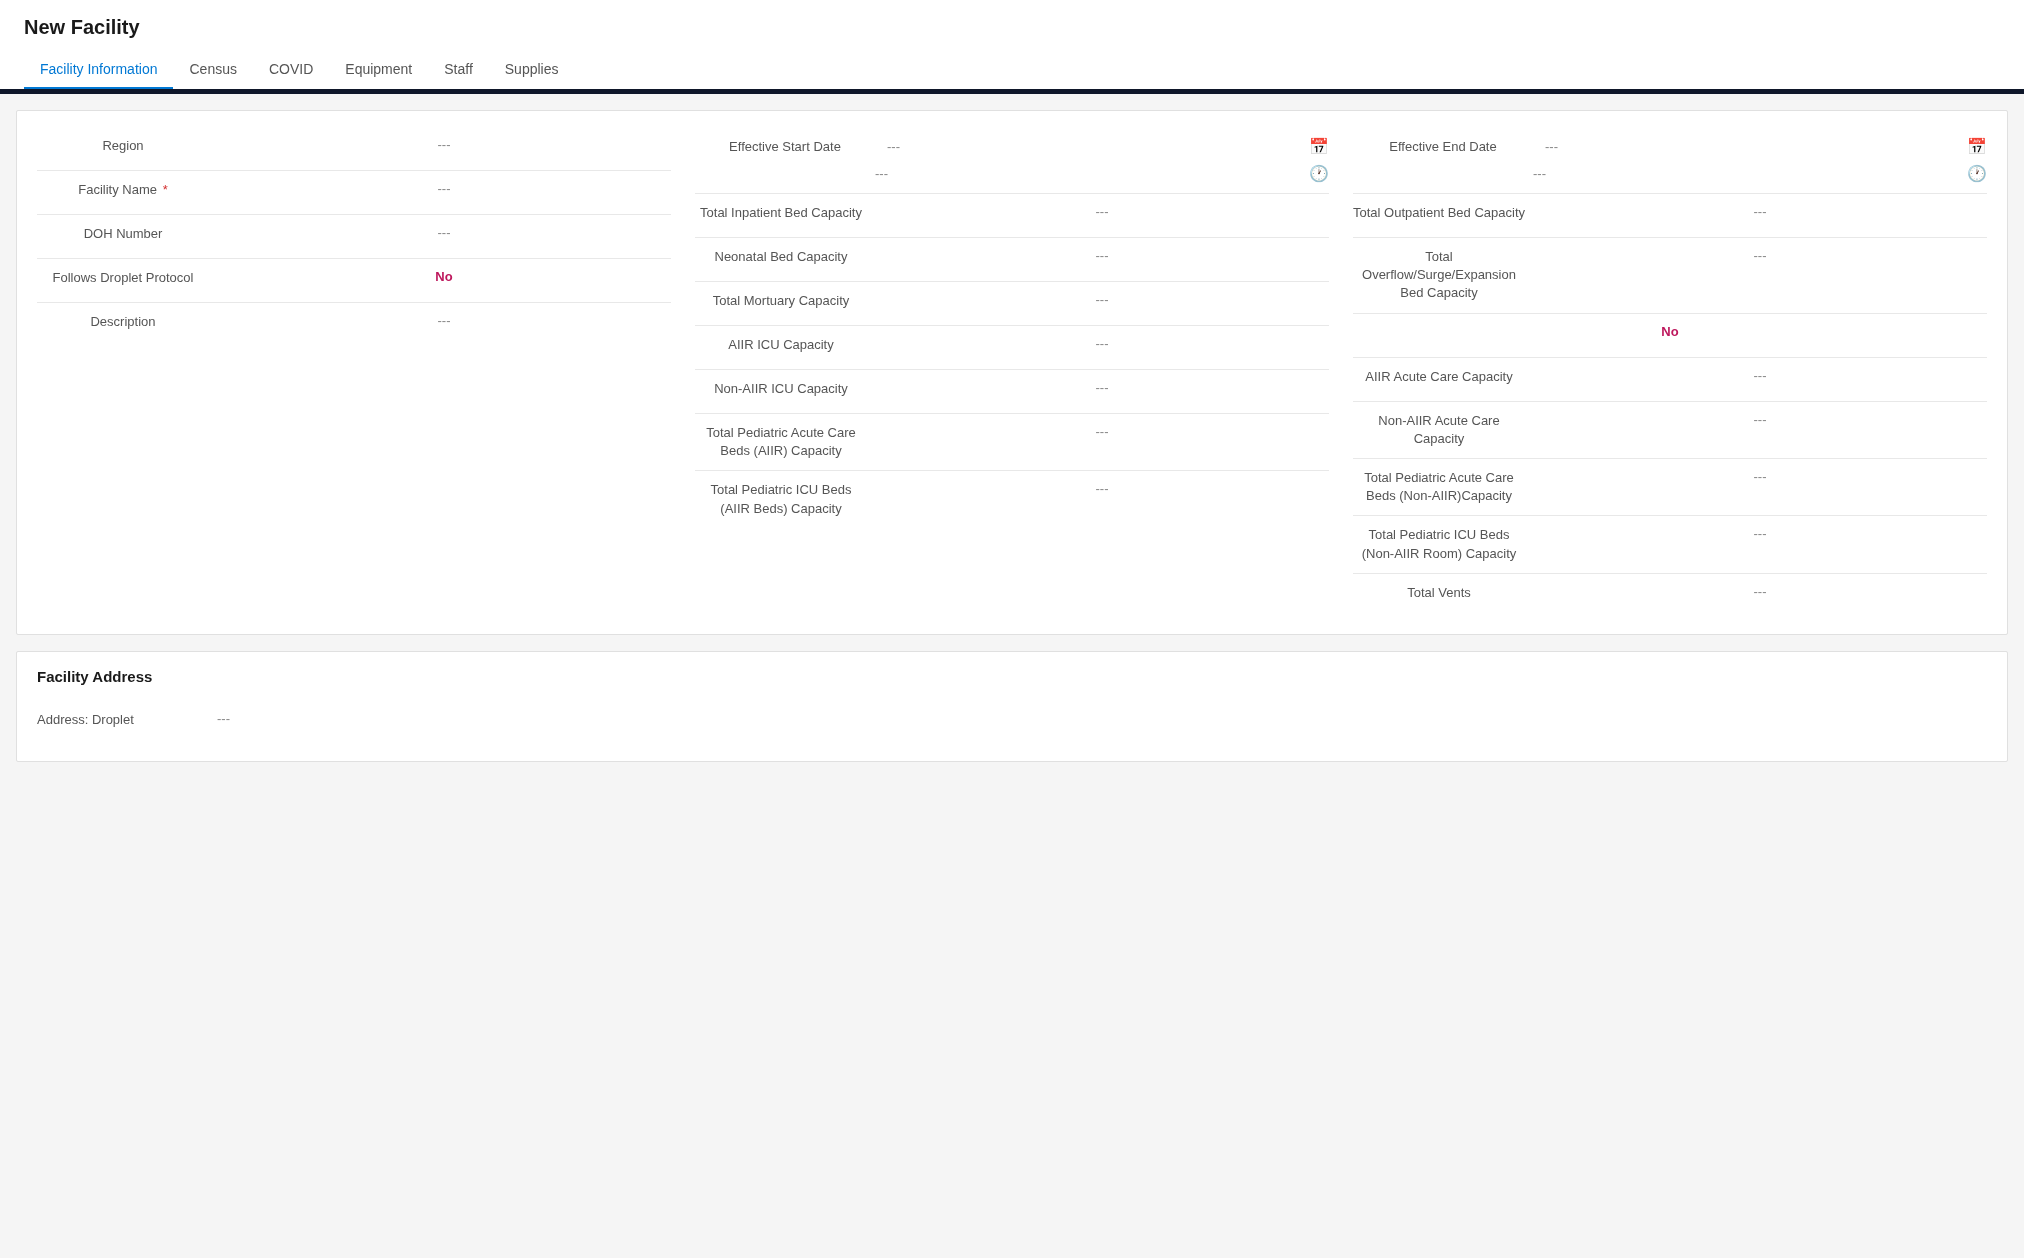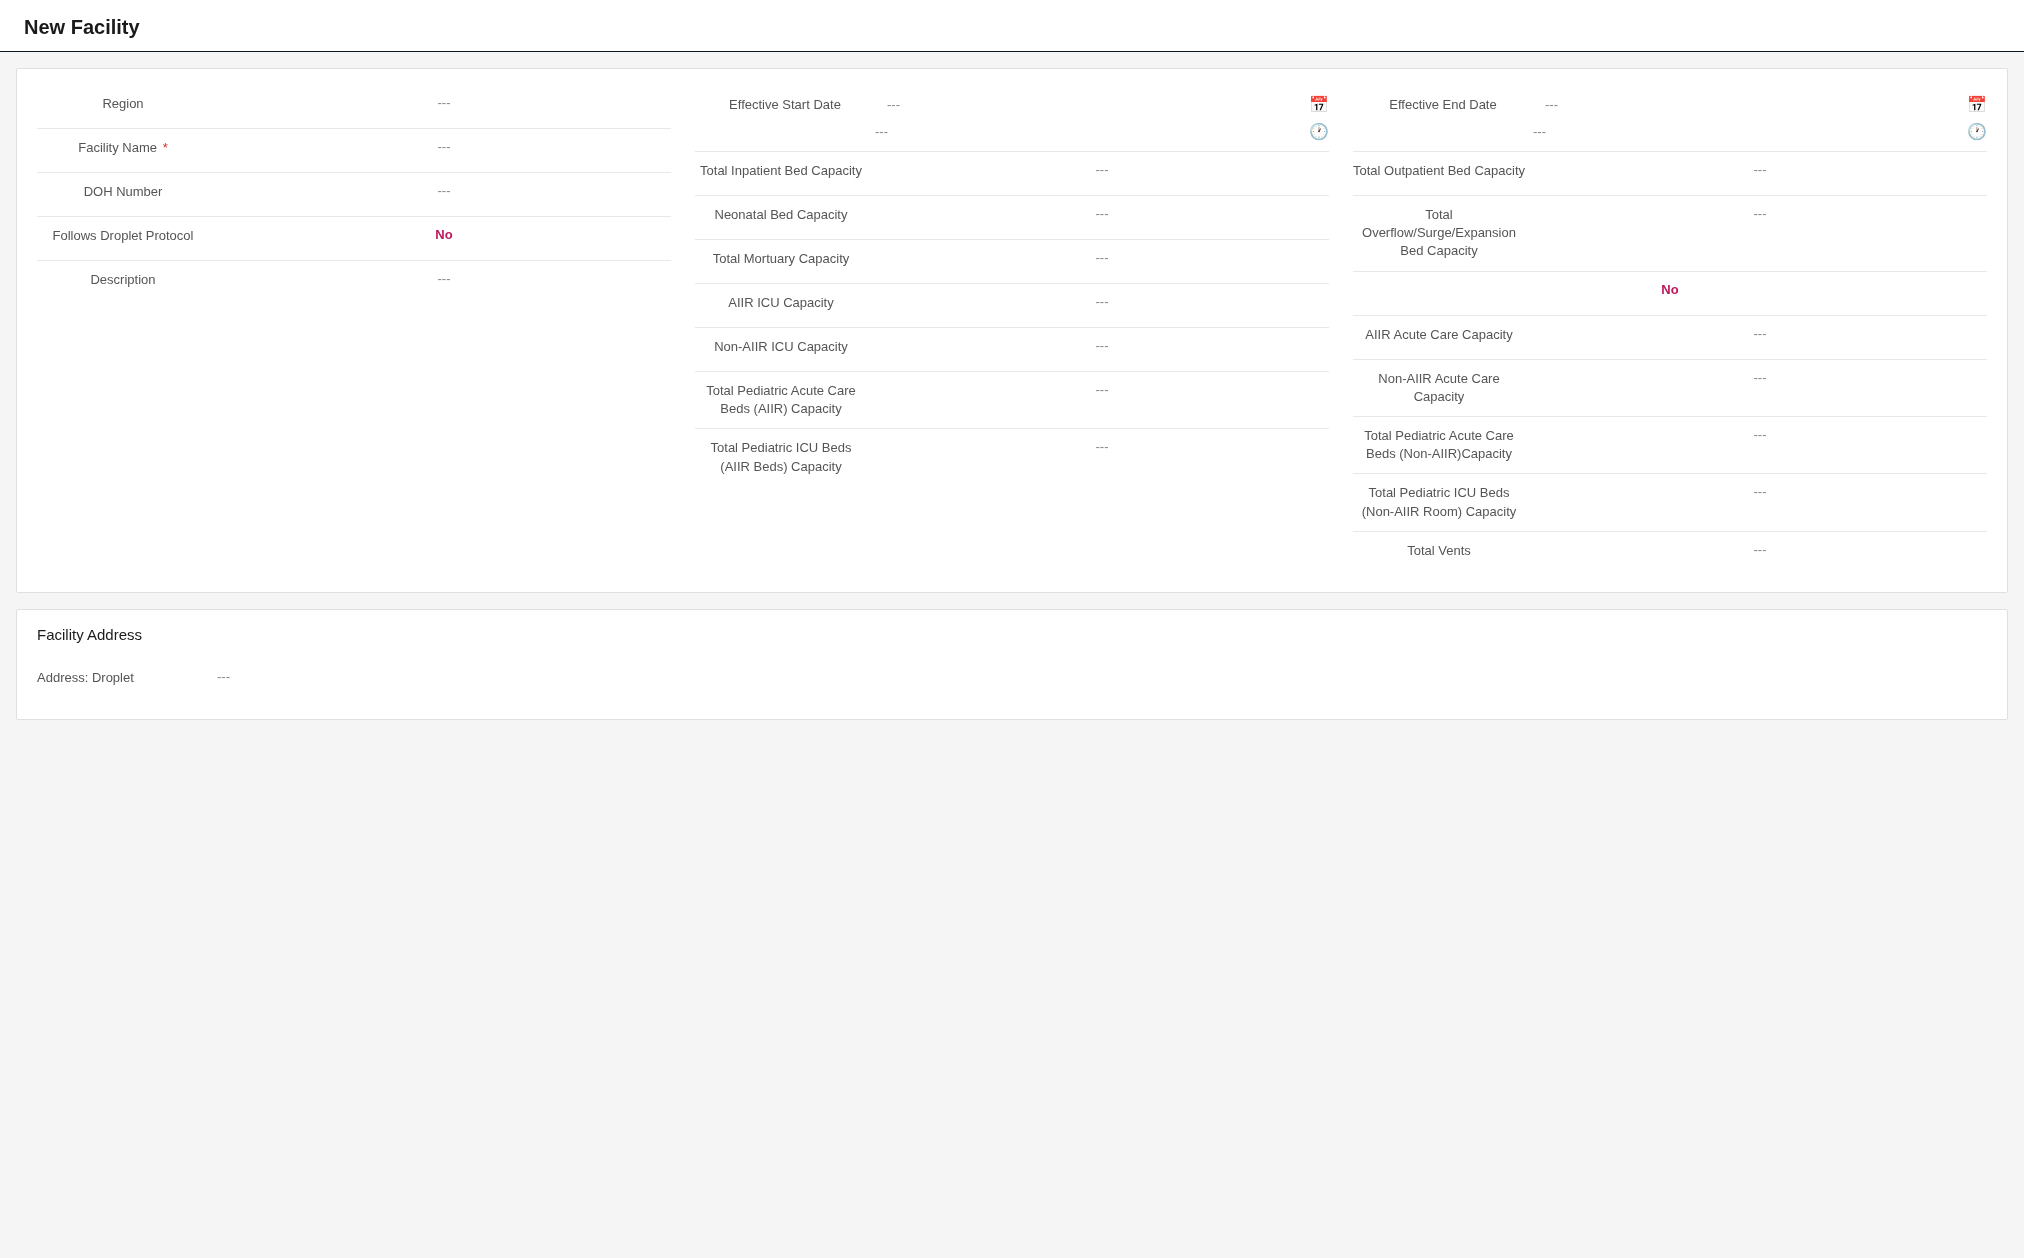--- a/index.html
+++ b/index.html
@@ -5,21 +5,21 @@
     * { box-sizing: border-box; margin: 0; padding: 0; }
     body {
       font-family: 'Segoe UI', Arial, sans-serif;
       font-size: 14px;
       background: #f5f5f5;
       color: #333;
     }
     .page-header {
       background: #fff;
       padding: 16px 24px 0 24px;
-      border-bottom: 1px solid #0f172a;
+      border-bottom: 5px solid #0f172a;
     }
     .page-title {
       font-size: 20px;
       font-weight: 600;
       color: #1a1a1a;
       margin-bottom: 12px;
     }
     .tabs {
       display: flex;
       gap: 0;
@@ -42,21 +42,21 @@
     }
     .section-card {
       background: #fff;
       border: 1px solid #e0e0e0;
       border-radius: 2px;
       padding: 16px 20px;
       margin-bottom: 16px;
     }
     .section-title {
       font-size: 15px;
-      font-weight: 400;
+      font-weight: 700;
       color: #1a1a1a;
       margin-bottom: 16px;
     }
     .three-col-grid {
       display: grid;
       grid-template-columns: 1fr 1fr 1fr;
       gap: 0 24px;
     }
     .form-col {
       display: flex;
@@ -138,20 +138,28 @@
       display: flex;
       align-items: center;
       justify-content: space-between;
     }
   </style>
 </head>
 <body>
 
 <div class="page-header">
   <h1 class="page-title">New Facility</h1>
+  <div class="tabs">
+    <div class="tab active">Facility Information</div>
+    <div class="tab">Census</div>
+    <div class="tab">COVID</div>
+    <div class="tab">Equipment</div>
+    <div class="tab">Staff</div>
+    <div class="tab">Supplies</div>
+  </div>
 </div>
 
 <div class="content-area">
 
   <div class="section-card">
     <div class="three-col-grid">
 
       <div class="form-col">
         <div class="field-row">
           <div class="field-label">

